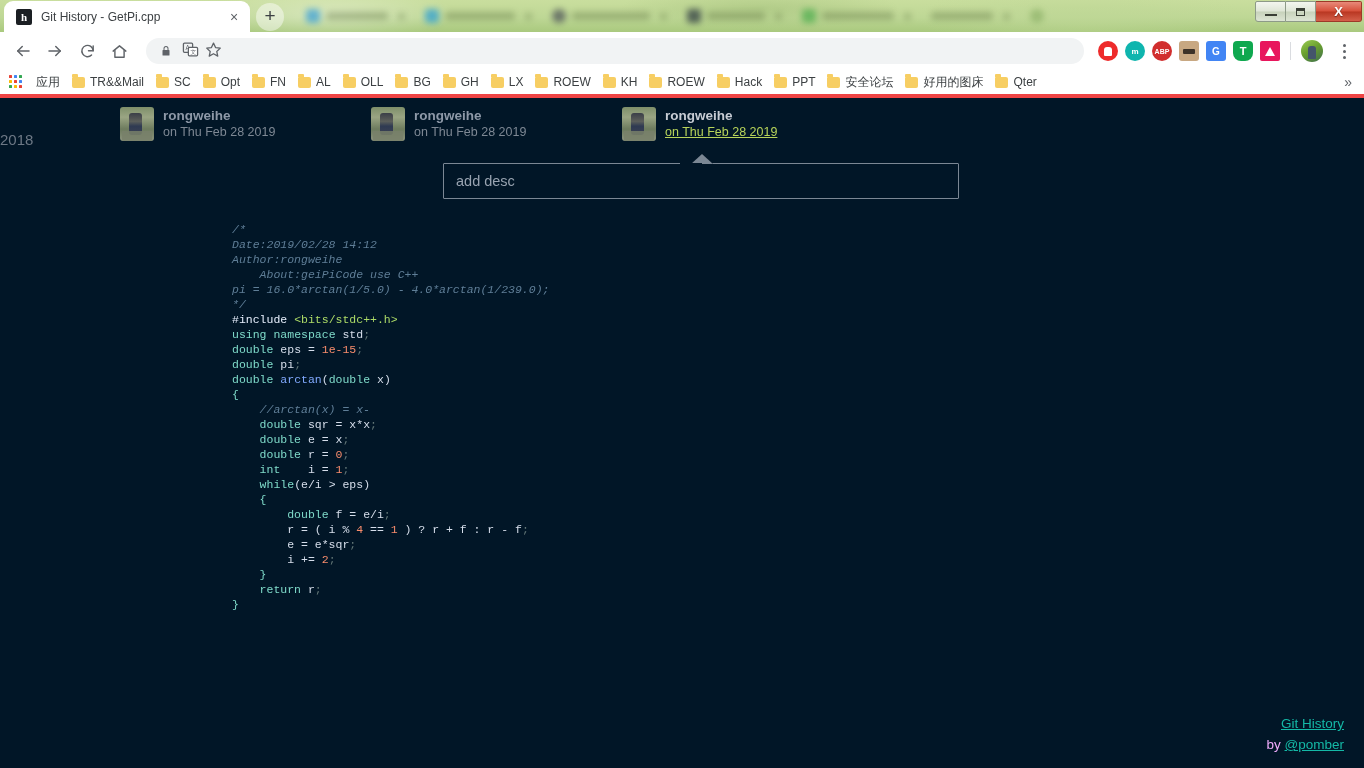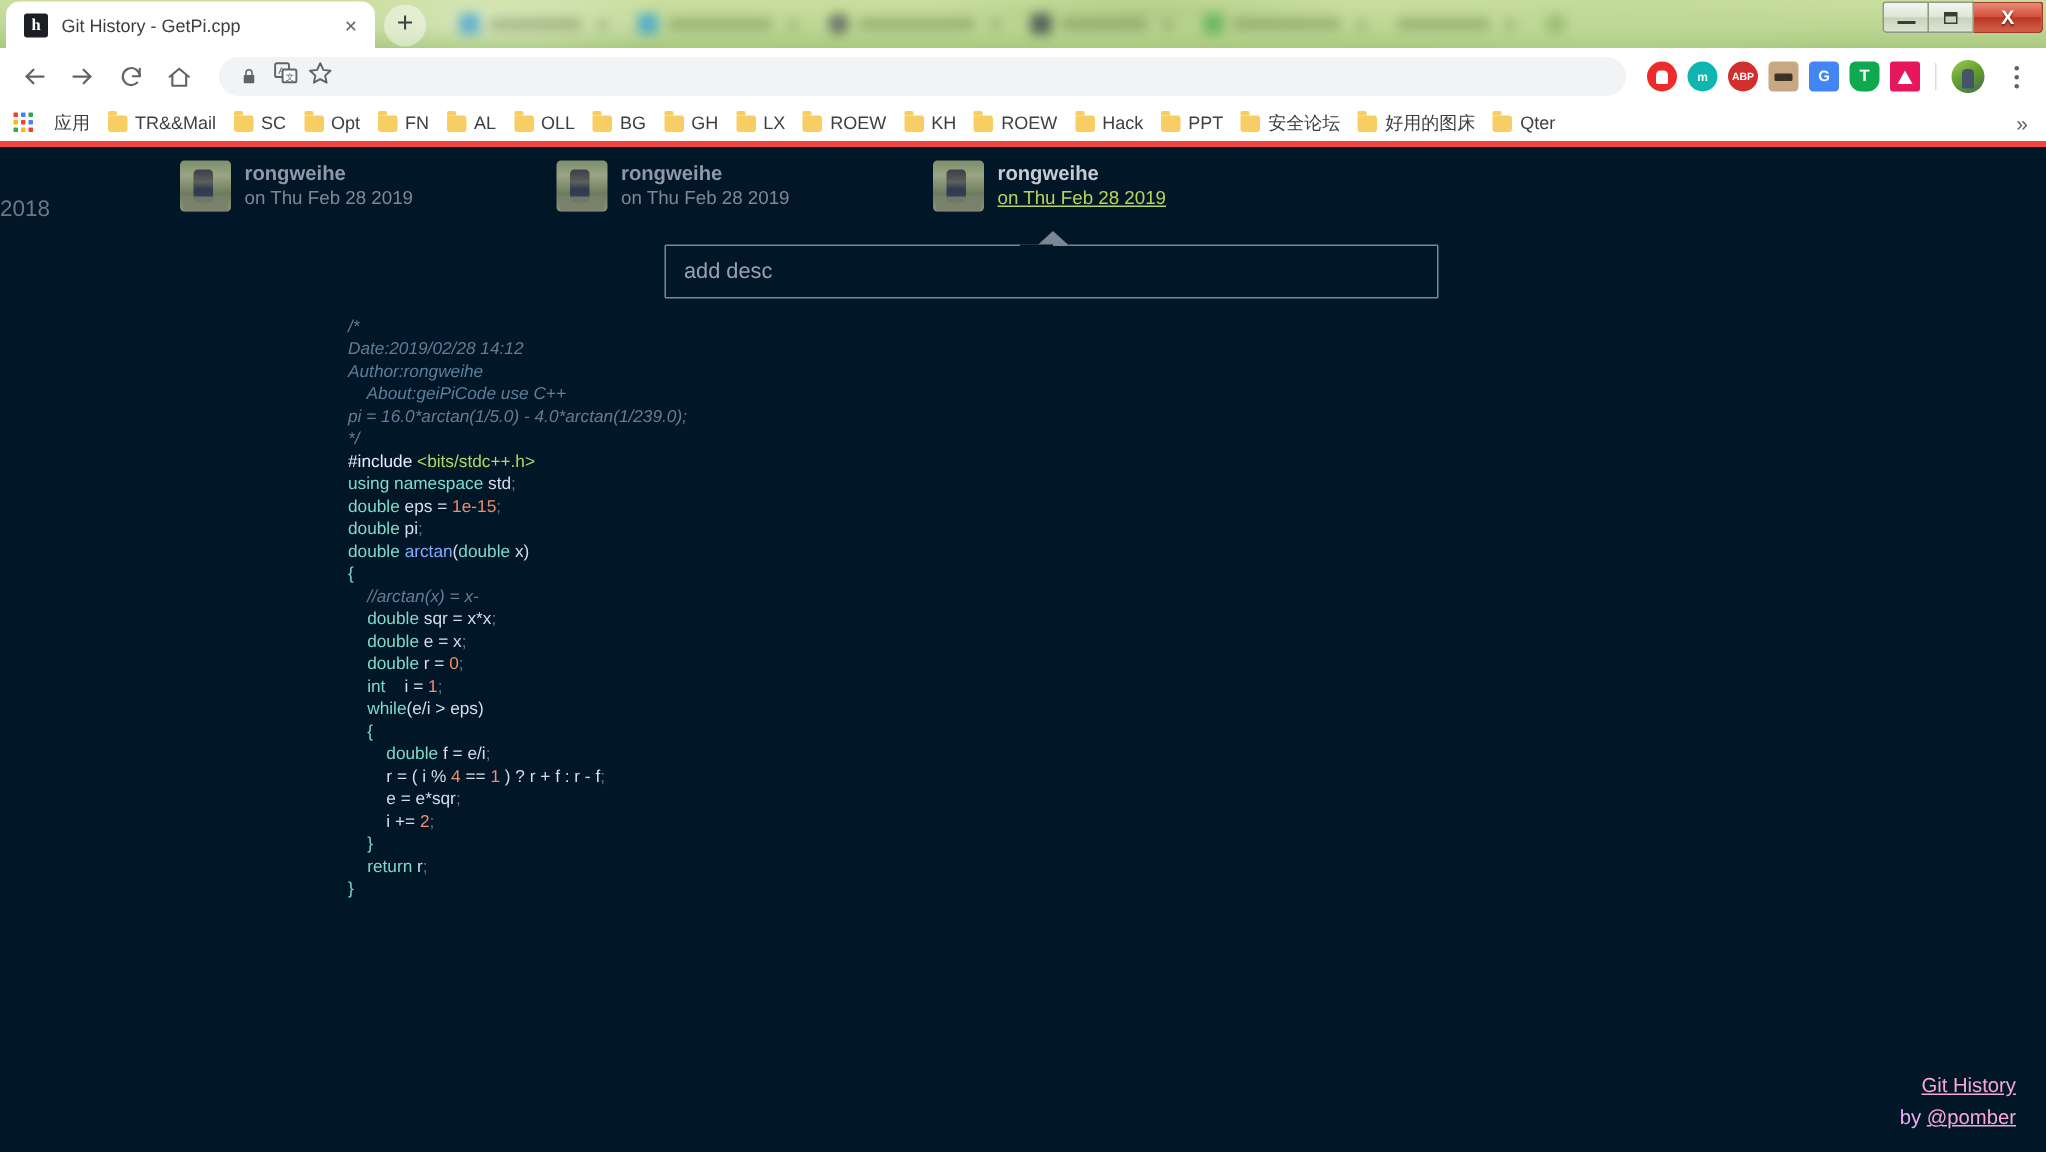--- a/index.html
+++ b/index.html
@@ -403,22 +403,22 @@
   .desc-caret-mask {
     position: absolute;
     left: 237px; top: 0px;
     width: 22px; height: 3px;
     background: #011627;
     z-index: 3;
   }
 
   .code {
     position: absolute;
-    left: 232px; top: 112px;
-    font-family: Liberation Sans, sans-serif;
+    left: 232px; top: 123px;
+    font-family: Liberation Mono, monospace;
     font-size: 11.5px;
     line-height: 15px;
     white-space: pre;
     color: #d6deeb;
   }
   .cm  { color: #5f7e97; font-style: italic; }   
   .kw  { color: #7fdbca; }                       
   .pp  { color: #e6eefc; }                       
   .inc { color: #addb67; }                       
   .num { color: #f78c6c; }                       
@@ -429,21 +429,21 @@
 
   .footer {
     position: absolute;
     right: 20px;
     bottom: 12px;
     text-align: right;
     line-height: 1.55;
     font-size: 13.5px;
   }
   .footer a, .footer .lnk {
-    color: #f9a8d4;
+    color: #14b8a6;
     text-decoration: underline;
     text-align: right;
   }
   .footer .by { color: #f0abfc; text-decoration: none; }
 </style>
 </head>
 <body>
 
 <div class="browser">
 

